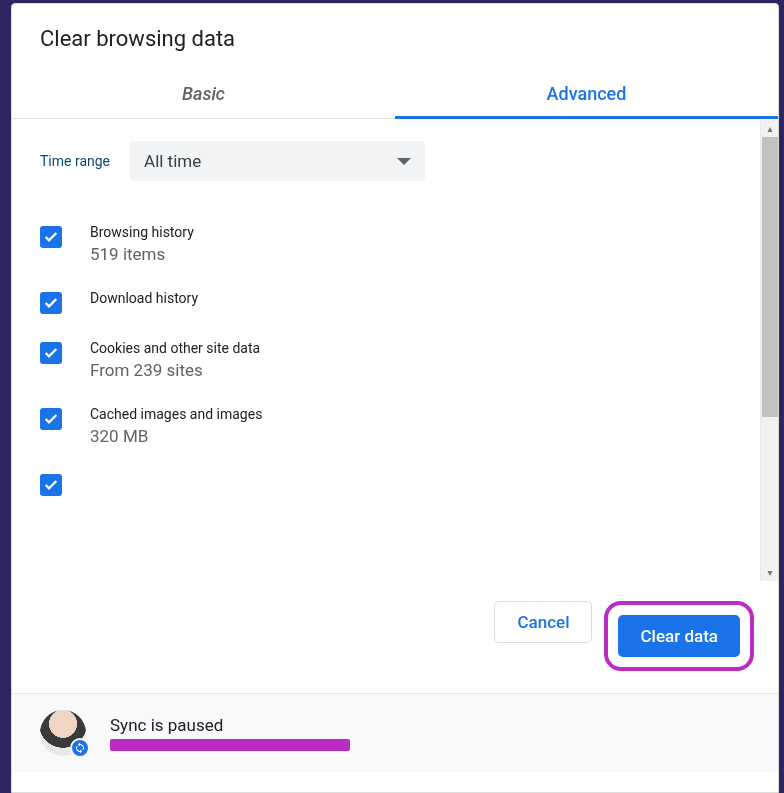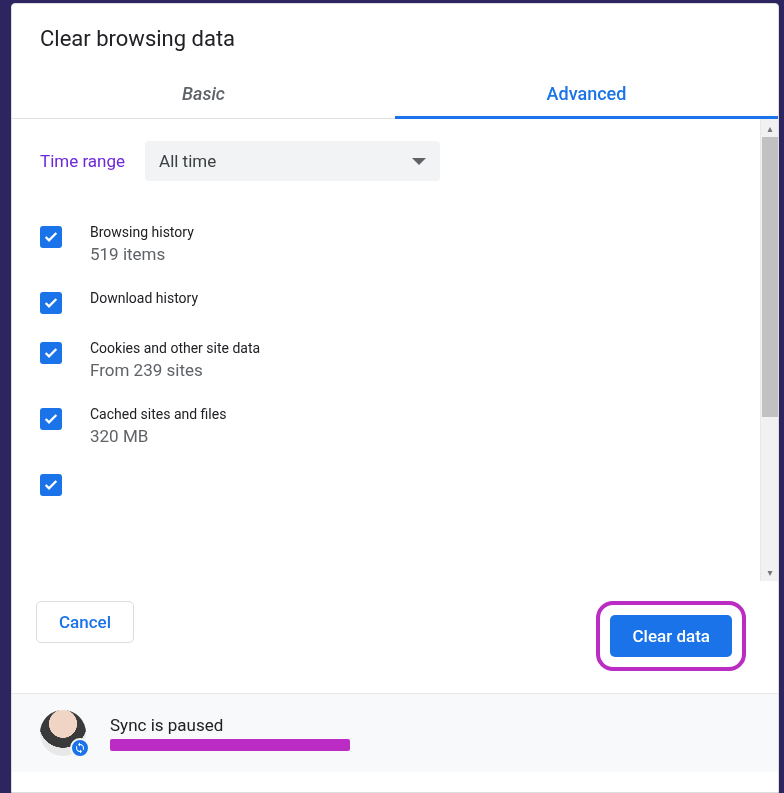--- a/index.html
+++ b/index.html
@@ -88,22 +88,22 @@
       height: 280px;
       background: #c1c1c1;
       cursor: pointer;
     }
     .time-row {
       display: flex;
       align-items: center;
       margin-bottom: 30px;
     }
     .time-label {
-      color: #6d28d9;
-      font-size: 17px;
+      color: #0c4a6e;
+      font-size: 14px;
       margin-right: 20px;
     }
     .time-select {
       display: flex;
       align-items: center;
       justify-content: space-between;
       width: 295px;
       height: 40px;
       background: #f1f3f4;
       border-radius: 4px;
@@ -145,22 +145,23 @@
       font-size: 14px;
       color: #202124;
       margin-bottom: 4px;
     }
     .item-sub {
       font-size: 17px;
       color: #5f6368;
     }
     .button-row {
       display: flex;
-      justify-content: space-between;
-      padding: 20px 32px 22px 24px;
+      justify-content: flex-end;
+      padding: 20px 24px 22px 24px;
+      gap: 12px;
     }
     .btn {
       height: 42px;
       border-radius: 5px;
       padding: 0 22px;
       font-size: 17px;
       font-weight: 500;
       cursor: pointer;
       display: flex;
       align-items: center;
@@ -283,21 +284,21 @@
       </div>
     </div>
 
     <div class="checkbox-row">
       <div class="checkbox">
         <svg viewBox="0 0 24 24">
             <path fill="none" stroke="#fff" stroke-width="3.5" d="M4 12l5 5L20 6"></path>
           </svg>
       </div>
       <div>
-        <div class="item-title">Cached sites and files</div>
+        <div class="item-title">Cached images and images</div>
         <div class="item-sub">320 MB</div>
       </div>
     </div>
 
     <div class="checkbox-row">
       <div class="checkbox">
         <svg viewBox="0 0 24 24">
             <path fill="none" stroke="#fff" stroke-width="3.5" d="M4 12l5 5L20 6"></path>
           </svg>
       </div>

